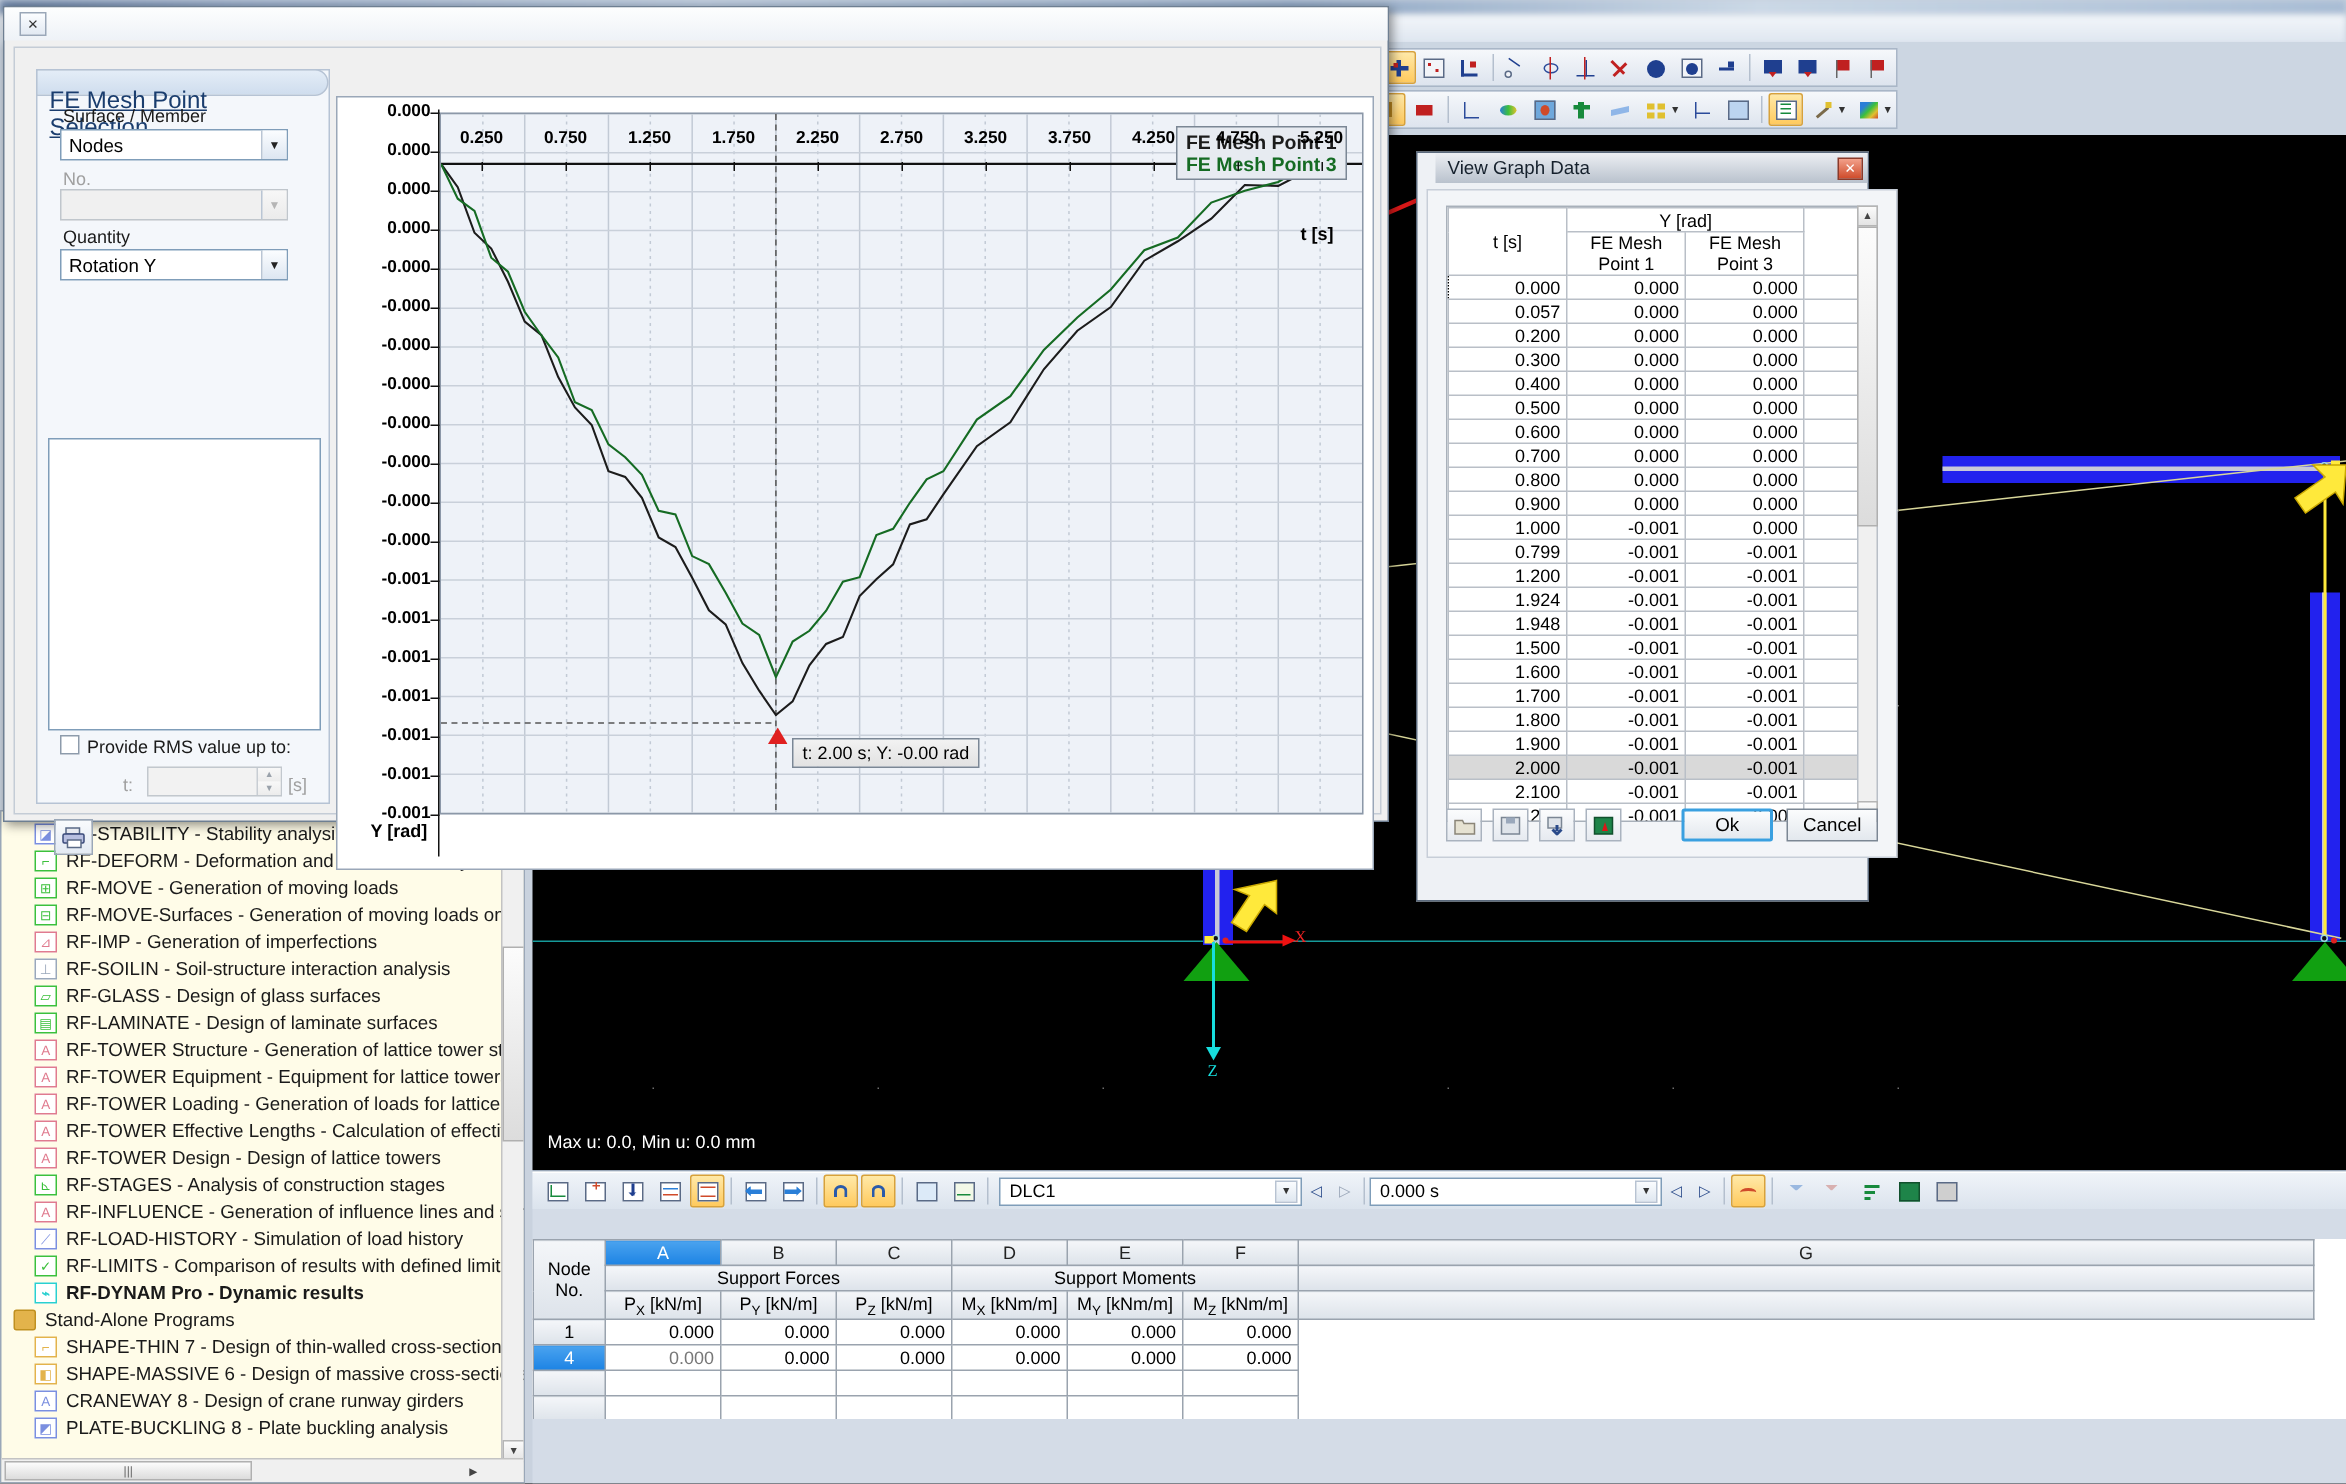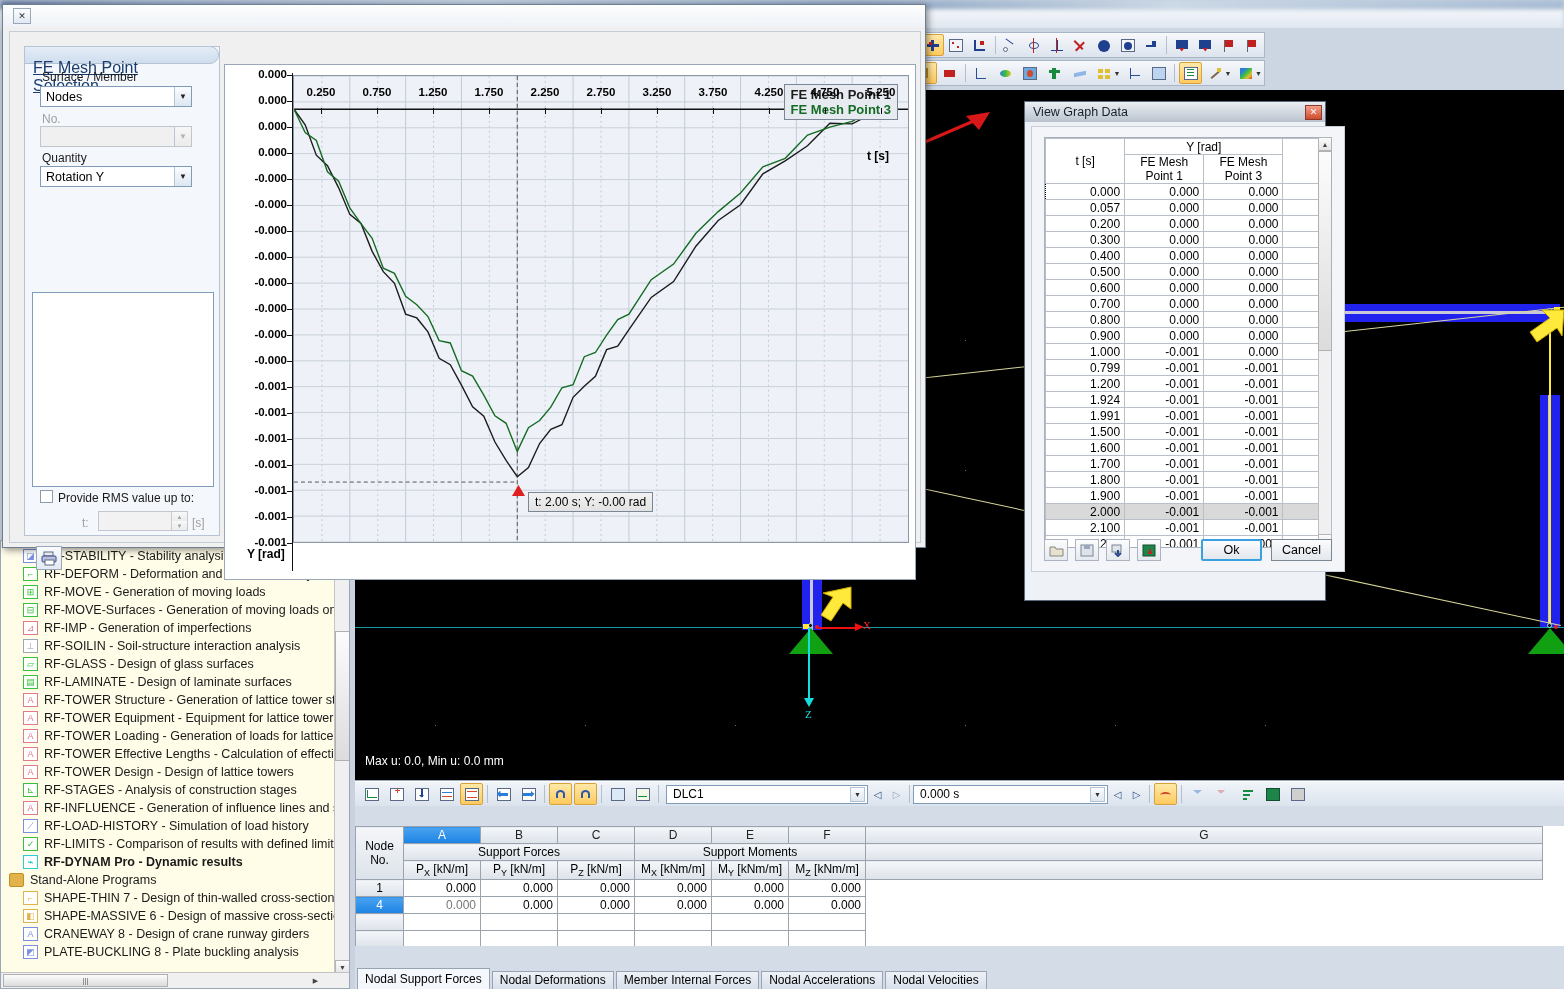--- a/index.html
+++ b/index.html
@@ -172,22 +172,22 @@
           background:#eef2f8; border:1px solid #8c98a8; }
   .ytick { position:absolute; right:0; text-align:right; font-size:11.5px; font-weight:bold; white-space:nowrap; }
   .xtick { position:absolute; font-size:11.5px; font-weight:bold; text-align:center; }
   #legend { position:absolute; right:10px; top:8px; background:#e7ebf1; border:1px solid #7b8795; padding:2px 6px; }
   #legend div { font-size:13px; font-weight:bold; line-height:15px; }
   #tooltip { position:absolute; background:linear-gradient(180deg,#f2f2f2,#e2e2e2); border:1px solid #7b8795;
              font-size:12px; padding:2px 6px; white-space:nowrap; }
   .axis-name { position:absolute; font-size:12px; font-weight:bold; }
 
   
-  #vgd { position:absolute; left:1024px; top:101px; width:302px; height:500px;
-         background:#eef1f5; border:1px solid #5b6a7d; box-shadow:3px 3px 9px rgba(0,0,0,.5); }
+  #vgd { position:absolute; left:944px; top:101px; width:302px; height:500px;
+         background:#eef1f5; border:1px solid #5b6a7d; box-shadow:3px 3px 9px rgba(0,0,0,.5);padding-left:12px; }
   #vgd-title { height:20px; display:flex; align-items:center; padding:0 3px 0 8px; font-size:12.5px;
                background:linear-gradient(180deg,#eceff3,#b9c2cd); color:#15202c; }
   #vgd-title .t { flex:1; }
   #vgd-close { width:17px; height:15px; border:1px solid #8a3a2a;
                background:linear-gradient(180deg,#f2a08a,#cf4b2a); color:#fff;
                display:flex; align-items:center; justify-content:center; font-size:9px; }
   #vgd-inner { position:absolute; left:6px; top:24px; width:314px; height:446px; background:#f3f5f8; border:1px solid #c7ced8; }
   #vgd-table-wrap { position:absolute; left:12px; top:10px; width:276px; height:411px;
                     background:#fff; border:1px solid #a8b0ba; overflow:hidden; }
   #vgd-table { border-collapse:collapse; font-size:12px; width:100%; }
@@ -773,27 +773,20 @@
             <td class="numcell">&nbsp;</td>
             <td class="numcell">&nbsp;</td>
             <td class="numcell">&nbsp;</td>
             <td class="numcell">&nbsp;</td>
             <td class="numcell" style="border: none;"></td>
           </tr>
         </tbody>
     </table>
   </div>
 
-  <div id="result-tabs">
-      <div class="rtab active">Nodal Support Forces</div>
-      <div class="rtab">Nodal Deformations</div>
-      <div class="rtab">Member Internal Forces</div>
-      <div class="rtab">Nodal Accelerations</div>
-      <div class="rtab">Nodal Velocities</div>
-    </div>
 </div>
 
 <svg id="red-arrow" viewBox="0 0 115 55">
   <line x1="8" y1="48" x2="96" y2="10" stroke="#d81818" stroke-width="3"></line>
   <polygon points="110,2 86,6 99,20" fill="#d81818"></polygon>
 </svg>
 
 <div id="tcm">
   <div id="tcm-title">
     <span class="winbtn">✕</span>
@@ -1072,21 +1065,21 @@
               <td>-0.001</td>
               <td>&nbsp;</td>
             </tr>
             <tr>
               <td>1.924</td>
               <td>-0.001</td>
               <td>-0.001</td>
               <td>&nbsp;</td>
             </tr>
             <tr>
-              <td>1.991</td>
+              <td>1.948</td>
               <td>-0.001</td>
               <td>-0.001</td>
               <td>&nbsp;</td>
             </tr>
             <tr>
               <td>1.500</td>
               <td>-0.001</td>
               <td>-0.001</td>
               <td>&nbsp;</td>
             </tr>

